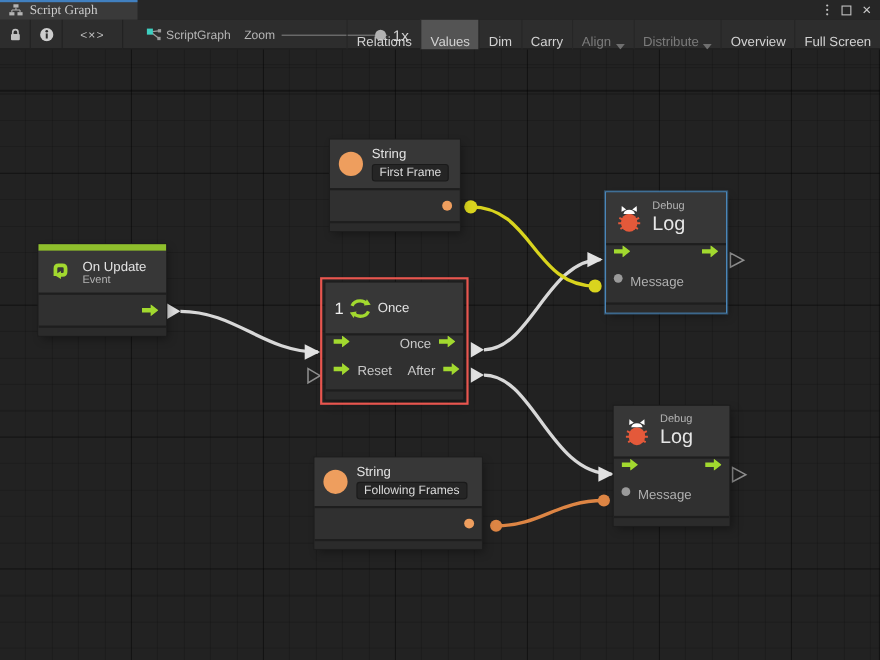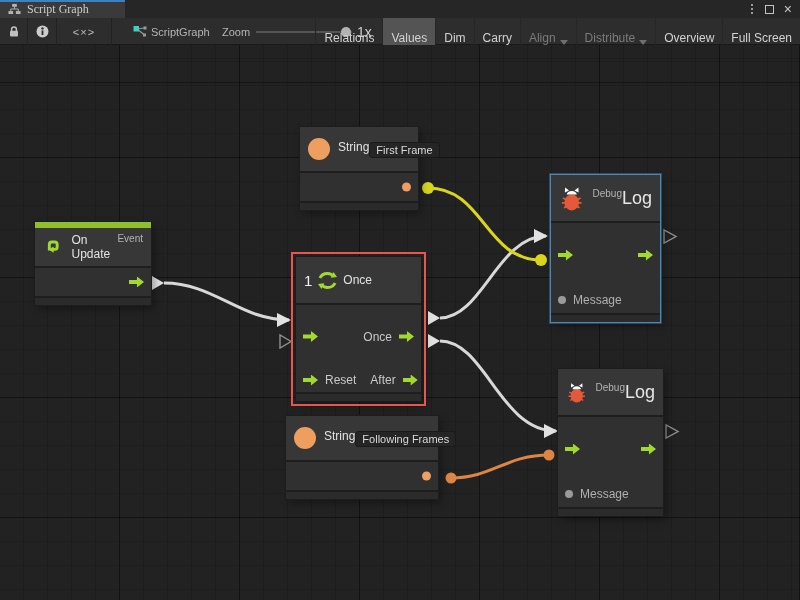--- a/index.html
+++ b/index.html
@@ -50,33 +50,33 @@
   .node.selected-blue { box-shadow:0 0 0 1px #4a86b8, 0 0 0 2px rgba(74,134,184,.45), 3px 4px 8px rgba(0,0,0,.35); }
   .sel-ring { position:absolute; left:-5px; top:-5px; right:-5px; bottom:-5px; border:2px solid #e8564f; pointer-events:none; }
   .n-head { background:#373737; display:flex; align-items:center; gap:8px; padding:0 8px; }
   .n-sec { border-top:2px solid #1e1e1e; }
   .n-footer { height:9px; background:#2b2b2b; }
   .n-title { font-size:12px; color:#e2e2e2; }
   .n-sub { font-size:10px; color:#b3b3b3; }
   .n-big { font-size:18px; color:#e6e6e6; }
   .n-field { display:inline-block; background:#252525; border:1px solid #1a1a1a; border-radius:3px; padding:1px 6px; font-size:11px; color:#dadada; margin-top:2px; white-space:nowrap; }
   .n-body { position:relative; }
-  .prow { display:flex; align-items:center; gap:7px; padding:0 7px;margin-top:19px; }
+  .prow { display:flex; gap:7px; padding:0 7px; }
   .plabel { font-size:12px; color:#c8c8c8; }
   .plabel.dim { color:#b0b0b0; }
   .spacer { flex:1; }
   .flow-arrow { width:15px; height:11px; background:#a2d92f; flex:0 0 auto;
     clip-path:polygon(0 32%, 53% 32%, 53% 0, 100% 50%, 53% 100%, 53% 68%, 0 68%); }
   .dot-icon { border-radius:50%; background:#ee9e5e; flex:0 0 auto; }
   .dot-icon.lg { width:22px; height:22px; }
   .dot-icon.sm { width:9px; height:9px; }
   .dot-icon.out { position:absolute; right:7px; top:50%; transform:translateY(-50%); }
   .gray-dot { width:8px; height:8px; border-radius:50%; background:#9a9a9a; flex:0 0 auto; }
   .once-num { font-size:15px; color:#f0f0f0; }
-  .head-col { display:flex; flex-direction:row; justify-content:center; }
+  .head-col { display:flex; flex-direction:column; justify-content:center; }
 </style>
 </head>
 <body>
 
 <div id="app">
 
   <div id="titlebar">
     <div id="tab">
       <svg width="13" height="12" viewBox="0 0 14 12">
         <g fill="#b4b4b4" stroke="#b4b4b4">

